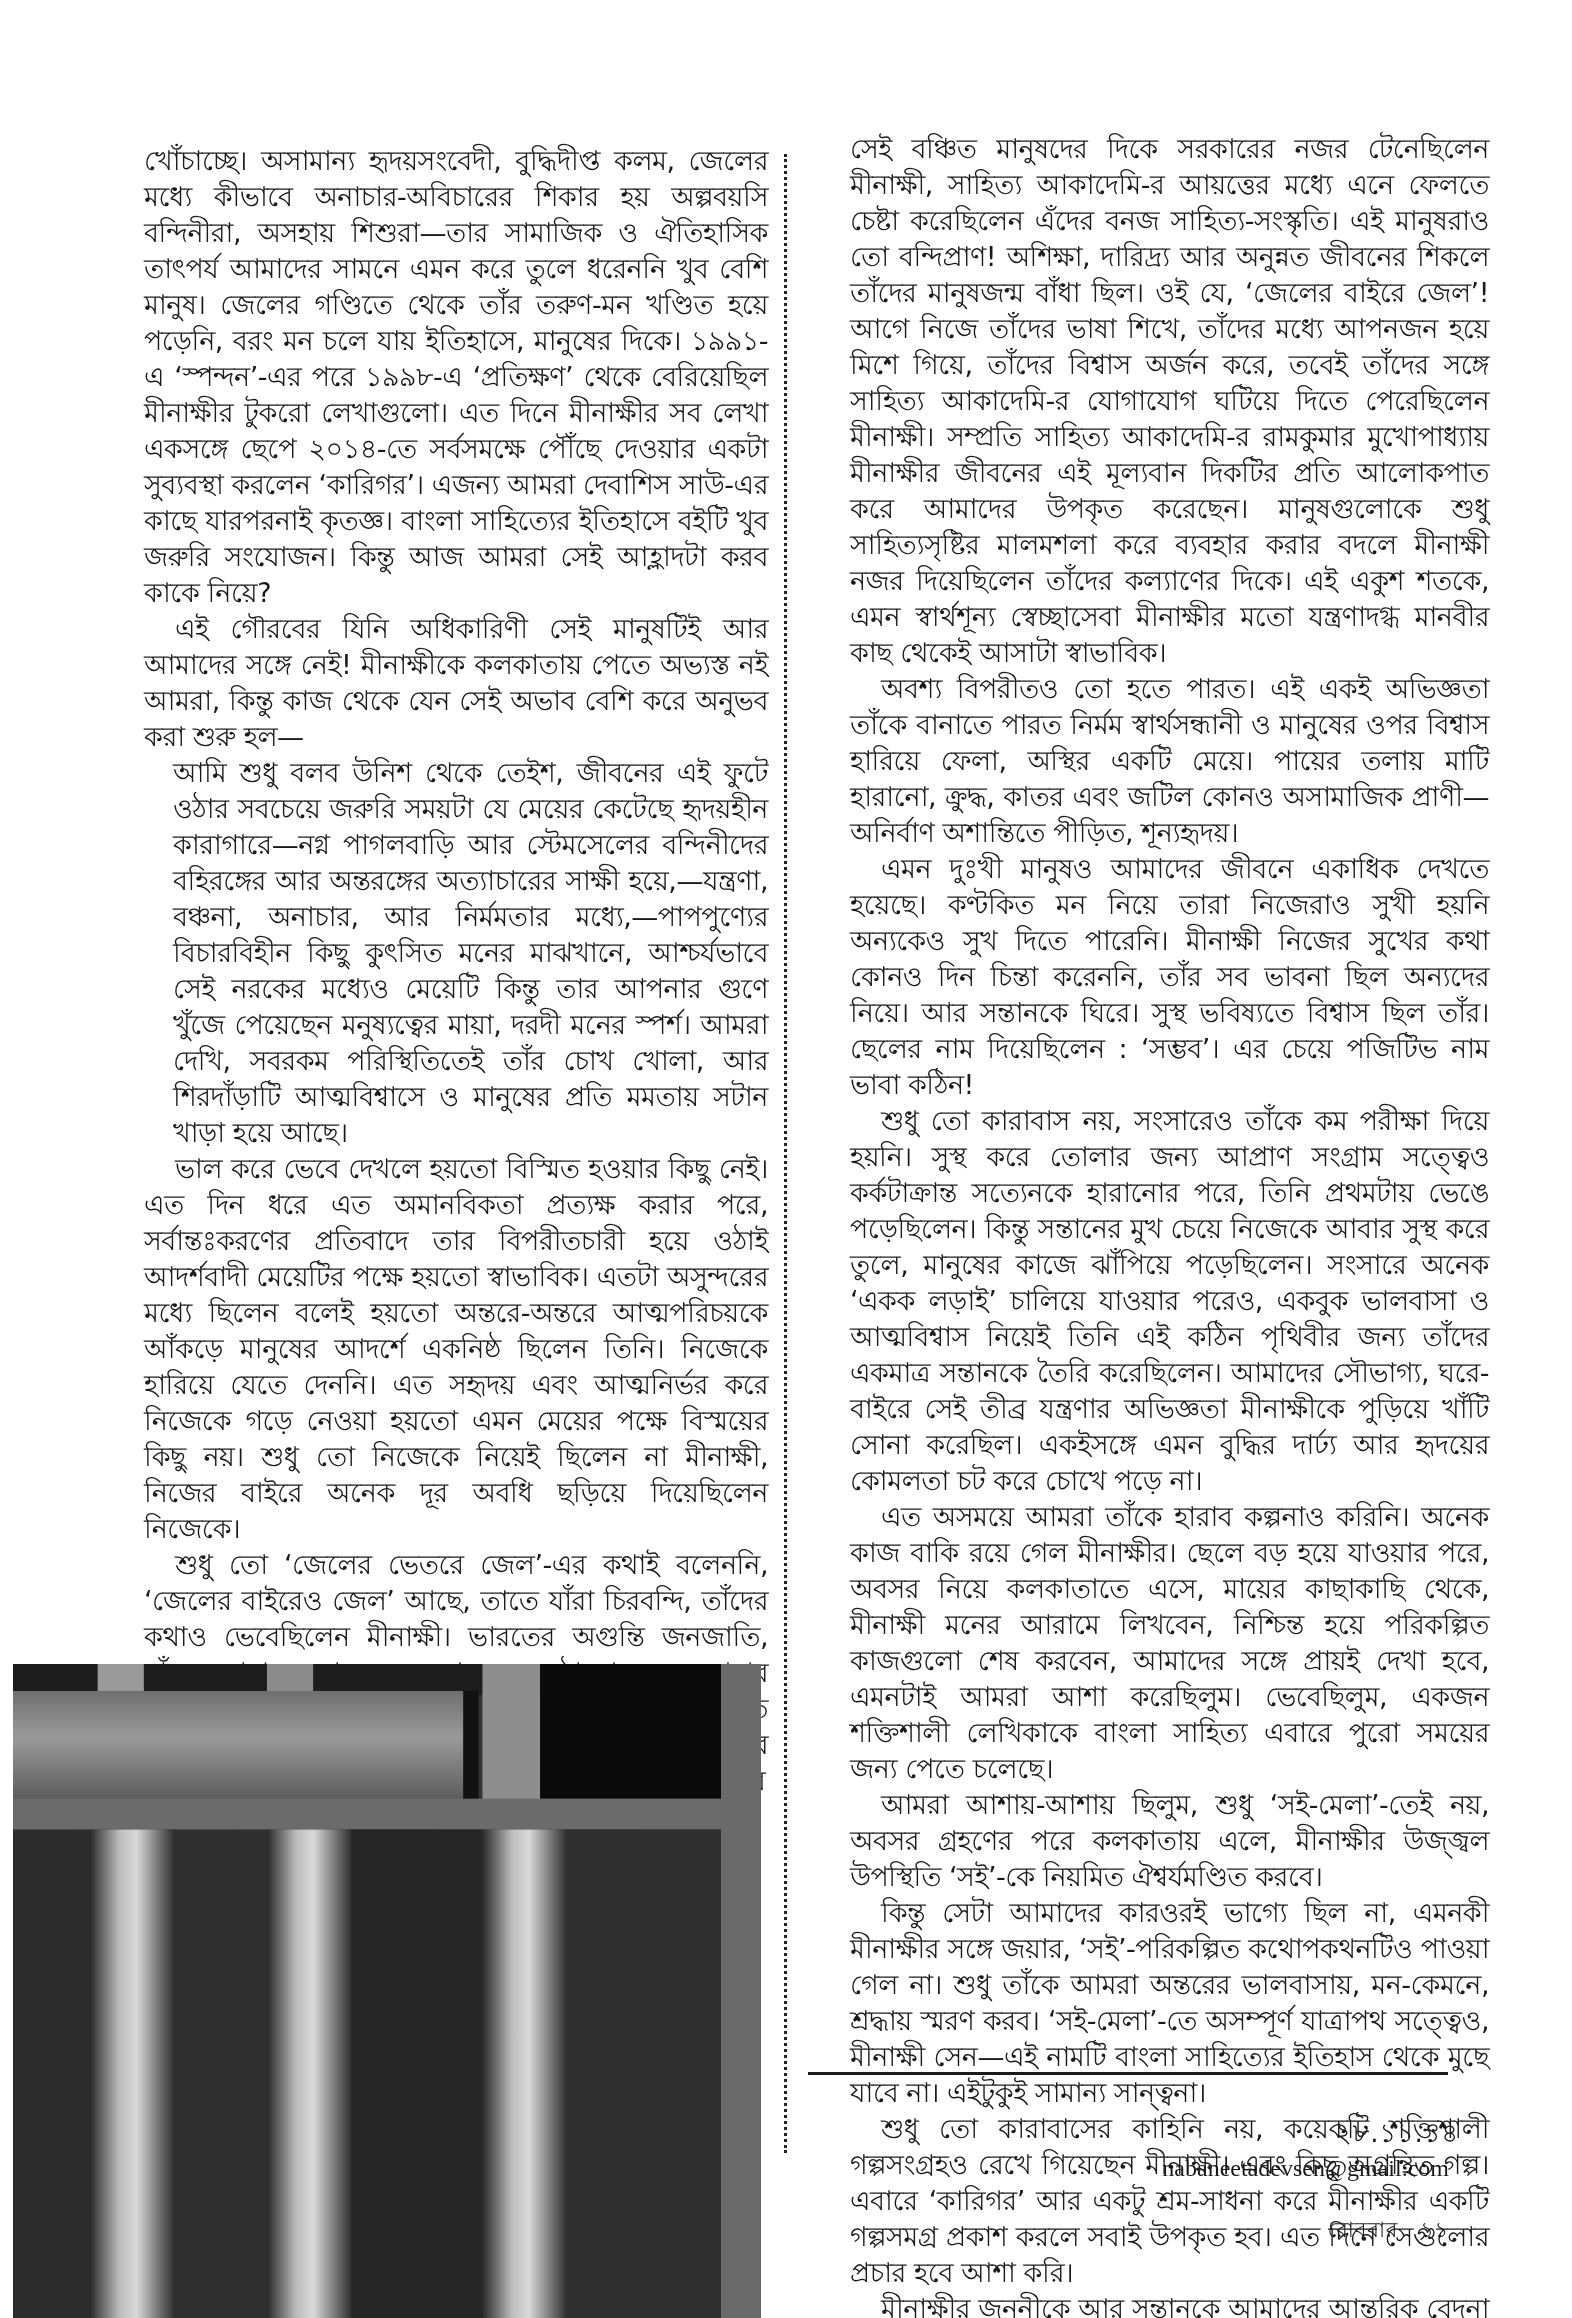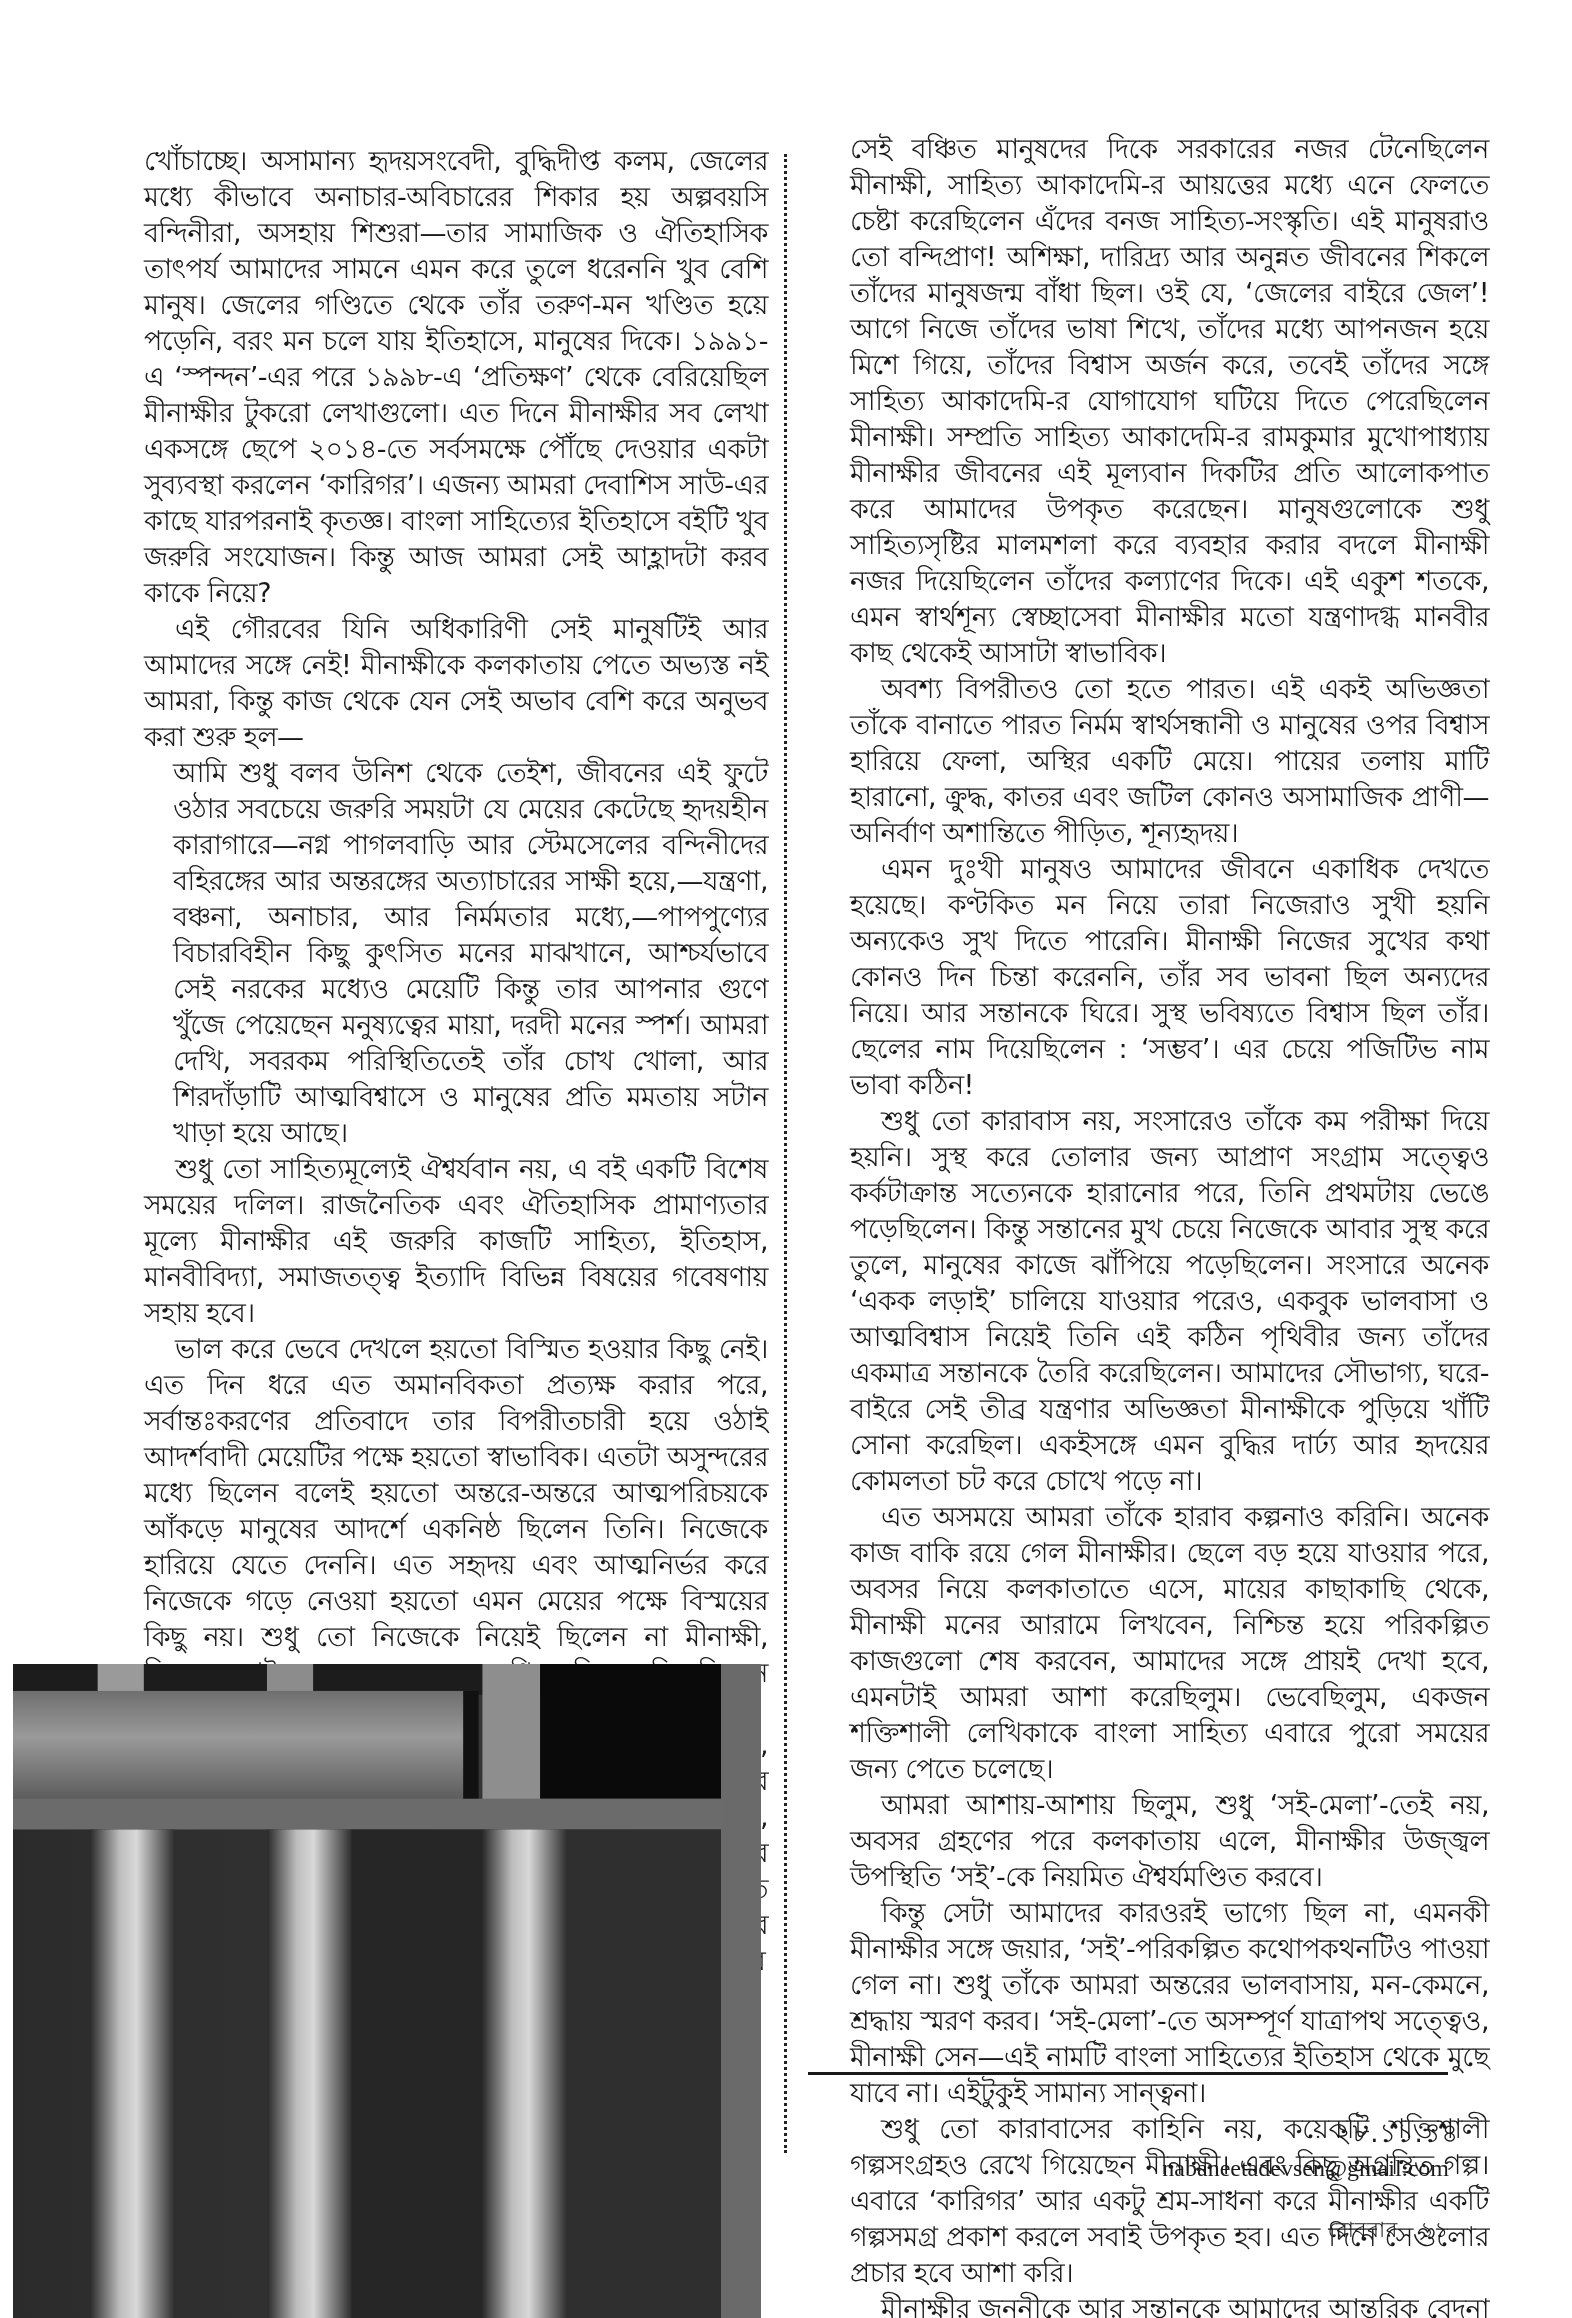--- a/index.html
+++ b/index.html
@@ -49,21 +49,20 @@
 </style>
 </head>
 <body>
 
 <div class="divider"></div>
 
 <div id="col-left" class="column">
     <p class="para">খোঁচাচ্ছে। অসামান্য হৃদয়সংবেদী, বুদ্ধিদীপ্ত কলম, জেলের মধ্যে কীভাবে অনাচার-অবিচারের শিকার হয় অল্পবয়সি বন্দিনীরা, অসহায় শিশুরা—তার সামাজিক ও ঐতিহাসিক তাৎপর্য আমাদের সামনে এমন করে তুলে ধরেননি খুব বেশি মানুষ। জেলের গণ্ডিতে থেকে তাঁর তরুণ-মন খণ্ডিত হয়ে পড়েনি, বরং মন চলে যায় ইতিহাসে, মানুষের দিকে। ১৯৯১-এ ‘স্পন্দন’-এর পরে ১৯৯৮-এ ‘প্রতিক্ষণ’ থেকে বেরিয়েছিল মীনাক্ষীর টুকরো লেখাগুলো। এত দিনে মীনাক্ষীর সব লেখা একসঙ্গে ছেপে ২০১৪-তে সর্বসমক্ষে পৌঁছে দেওয়ার একটা সুব্যবস্থা করলেন ‘কারিগর’। এজন্য আমরা দেবাশিস সাউ-এর কাছে যারপরনাই কৃতজ্ঞ। বাংলা সাহিত্যের ইতিহাসে বইটি খুব জরুরি সংযোজন। কিন্তু আজ আমরা সেই আহ্লাদটা করব কাকে নিয়ে?</p>
     <p class="para indent">এই গৌরবের যিনি অধিকারিণী সেই মানুষটিই আর আমাদের সঙ্গে নেই! মীনাক্ষীকে কলকাতায় পেতে অভ্যস্ত নই আমরা, কিন্তু কাজ থেকে যেন সেই অভাব বেশি করে অনুভব করা শুরু হল—</p>
     <p class="para quote">আমি শুধু বলব উনিশ থেকে তেইশ, জীবনের এই ফুটে ওঠার সবচেয়ে জরুরি সময়টা যে মেয়ের কেটেছে হৃদয়হীন কারাগারে—নগ্ন পাগলবাড়ি আর স্টেমসেলের বন্দিনীদের বহিরঙ্গের আর অন্তরঙ্গের অত্যাচারের সাক্ষী হয়ে,—যন্ত্রণা, বঞ্চনা, অনাচার, আর নির্মমতার মধ্যে,—পাপপুণ্যের বিচারবিহীন কিছু কুৎসিত মনের মাঝখানে, আশ্চর্যভাবে সেই নরকের মধ্যেও মেয়েটি কিন্তু তার আপনার গুণে খুঁজে পেয়েছেন মনুষ্যত্বের মায়া, দরদী মনের স্পর্শ। আমরা দেখি, সবরকম পরিস্থিতিতেই তাঁর চোখ খোলা, আর শিরদাঁড়াটি আত্মবিশ্বাসে ও মানুষের প্রতি মমতায় সটান খাড়া হয়ে আছে।</p>
-    <p class="para indent">শুধু তো সাহিত্যমূল্যেই ঐশ্বর্যবান নয়, এ বই একটি বিশেষ সময়ের দলিল। রাজনৈতিক এবং ঐতিহাসিক প্রামাণ্যতার মূল্যে মীনাক্ষীর এই জরুরি কাজটি সাহিত্য, ইতিহাস, মানবীবিদ্যা, সমাজতত্ত্ব ইত্যাদি বিভিন্ন বিষয়ের গবেষণায় সহায় হবে।</p>
     <p class="para indent">ভাল করে ভেবে দেখলে হয়তো বিস্মিত হওয়ার কিছু নেই। এত দিন ধরে এত অমানবিকতা প্রত্যক্ষ করার পরে, সর্বান্তঃকরণের প্রতিবাদে তার বিপরীতচারী হয়ে ওঠাই আদর্শবাদী মেয়েটির পক্ষে হয়তো স্বাভাবিক। এতটা অসুন্দরের মধ্যে ছিলেন বলেই হয়তো অন্তরে-অন্তরে আত্মপরিচয়কে আঁকড়ে মানুষের আদর্শে একনিষ্ঠ ছিলেন তিনি। নিজেকে হারিয়ে যেতে দেননি। এত সহৃদয় এবং আত্মনির্ভর করে নিজেকে গড়ে নেওয়া হয়তো এমন মেয়ের পক্ষে বিস্ময়ের কিছু নয়। শুধু তো নিজেকে নিয়েই ছিলেন না মীনাক্ষী, নিজের বাইরে অনেক দূর অবধি ছড়িয়ে দিয়েছিলেন নিজেকে।</p>
     <p class="para indent">শুধু তো ‘জেলের ভেতরে জেল’-এর কথাই বলেননি, ‘জেলের বাইরেও জেল’ আছে, তাতে যাঁরা চিরবন্দি, তাঁদের কথাও ভেবেছিলেন মীনাক্ষী। ভারতের অগুন্তি জনজাতি, যাঁদের ভাষা ব্যবহার করেন মাত্র একমুঠো মানুষ, যে-ভাষার বইপত্তর দূরে থাক, লিখিত অক্ষর নেই, বর্ণপরিচয় নেই, অতি অল্পসংখ্যক হওয়ার দায়ে যাঁরা আজও সরকারি হিসেবের বাইরে, যাঁদের উপস্থিতি আমাদের চোখ এড়িয়ে যায়, ত্রিপুরার</p>
   </div>
 <div id="col-right" class="column">
     <p class="para">সেই বঞ্চিত মানুষদের দিকে সরকারের নজর টেনেছিলেন মীনাক্ষী, সাহিত্য আকাদেমি-র আয়ত্তের মধ্যে এনে ফেলতে চেষ্টা করেছিলেন এঁদের বনজ সাহিত্য-সংস্কৃতি। এই মানুষরাও তো বন্দিপ্রাণ! অশিক্ষা, দারিদ্র্য আর অনুন্নত জীবনের শিকলে তাঁদের মানুষজন্ম বাঁধা ছিল। ওই যে, ‘জেলের বাইরে জেল’! আগে নিজে তাঁদের ভাষা শিখে, তাঁদের মধ্যে আপনজন হয়ে মিশে গিয়ে, তাঁদের বিশ্বাস অর্জন করে, তবেই তাঁদের সঙ্গে সাহিত্য আকাদেমি-র যোগাযোগ ঘটিয়ে দিতে পেরেছিলেন মীনাক্ষী। সম্প্রতি সাহিত্য আকাদেমি-র রামকুমার মুখোপাধ্যায় মীনাক্ষীর জীবনের এই মূল্যবান দিকটির প্রতি আলোকপাত করে আমাদের উপকৃত করেছেন। মানুষগুলোকে শুধু সাহিত্যসৃষ্টির মালমশলা করে ব্যবহার করার বদলে মীনাক্ষী নজর দিয়েছিলেন তাঁদের কল্যাণের দিকে। এই একুশ শতকে, এমন স্বার্থশূন্য স্বেচ্ছাসেবা মীনাক্ষীর মতো যন্ত্রণাদগ্ধ মানবীর কাছ থেকেই আসাটা স্বাভাবিক।</p>
     <p class="para indent">অবশ্য বিপরীতও তো হতে পারত। এই একই অভিজ্ঞতা তাঁকে বানাতে পারত নির্মম স্বার্থসন্ধানী ও মানুষের ওপর বিশ্বাস হারিয়ে ফেলা, অস্থির একটি মেয়ে। পায়ের তলায় মাটি হারানো, ক্রুদ্ধ, কাতর এবং জটিল কোনও অসামাজিক প্রাণী—অনির্বাণ অশান্তিতে পীড়িত, শূন্যহৃদয়।</p>
     <p class="para indent">এমন দুঃখী মানুষও আমাদের জীবনে একাধিক দেখতে হয়েছে। কণ্টকিত মন নিয়ে তারা নিজেরাও সুখী হয়নি অন্যকেও সুখ দিতে পারেনি। মীনাক্ষী নিজের সুখের কথা কোনও দিন চিন্তা করেননি, তাঁর সব ভাবনা ছিল অন্যদের নিয়ে। আর সন্তানকে ঘিরে। সুস্থ ভবিষ্যতে বিশ্বাস ছিল তাঁর। ছেলের নাম দিয়েছিলেন : ‘সম্ভব’। এর চেয়ে পজিটিভ নাম ভাবা কঠিন!</p>
     <p class="para indent">শুধু তো কারাবাস নয়, সংসারেও তাঁকে কম পরীক্ষা দিয়ে হয়নি। সুস্থ করে তোলার জন্য আপ্রাণ সংগ্রাম সত্ত্বেও কর্কটাক্রান্ত সত্যেনকে হারানোর পরে, তিনি প্রথমটায় ভেঙে পড়েছিলেন। কিন্তু সন্তানের মুখ চেয়ে নিজেকে আবার সুস্থ করে তুলে, মানুষের কাজে ঝাঁপিয়ে পড়েছিলেন। সংসারে অনেক ‘একক লড়াই’ চালিয়ে যাওয়ার পরেও, একবুক ভালবাসা ও আত্মবিশ্বাস নিয়েই তিনি এই কঠিন পৃথিবীর জন্য তাঁদের একমাত্র সন্তানকে তৈরি করেছিলেন। আমাদের সৌভাগ্য, ঘরে-বাইরে সেই তীব্র যন্ত্রণার অভিজ্ঞতা মীনাক্ষীকে পুড়িয়ে খাঁটি সোনা করেছিল। একইসঙ্গে এমন বুদ্ধির দার্ঢ্য আর হৃদয়ের কোমলতা চট করে চোখে পড়ে না।</p>
     <p class="para indent">এত অসময়ে আমরা তাঁকে হারাব কল্পনাও করিনি। অনেক কাজ বাকি রয়ে গেল মীনাক্ষীর। ছেলে বড় হয়ে যাওয়ার পরে, অবসর নিয়ে কলকাতাতে এসে, মায়ের কাছাকাছি থেকে, মীনাক্ষী মনের আরামে লিখবেন, নিশ্চিন্ত হয়ে পরিকল্পিত কাজগুলো শেষ করবেন, আমাদের সঙ্গে প্রায়ই দেখা হবে, এমনটাই আমরা আশা করেছিলুম। ভেবেছিলুম, একজন শক্তিশালী লেখিকাকে বাংলা সাহিত্য এবারে পুরো সময়ের জন্য পেতে চলেছে।</p>
     <p class="para indent">আমরা আশায়-আশায় ছিলুম, শুধু ‘সই-মেলা’-তেই নয়, অবসর গ্রহণের পরে কলকাতায় এলে, মীনাক্ষীর উজ্জ্বল উপস্থিতি ‘সই’-কে নিয়মিত ঐশ্বর্যমণ্ডিত করবে।</p>

